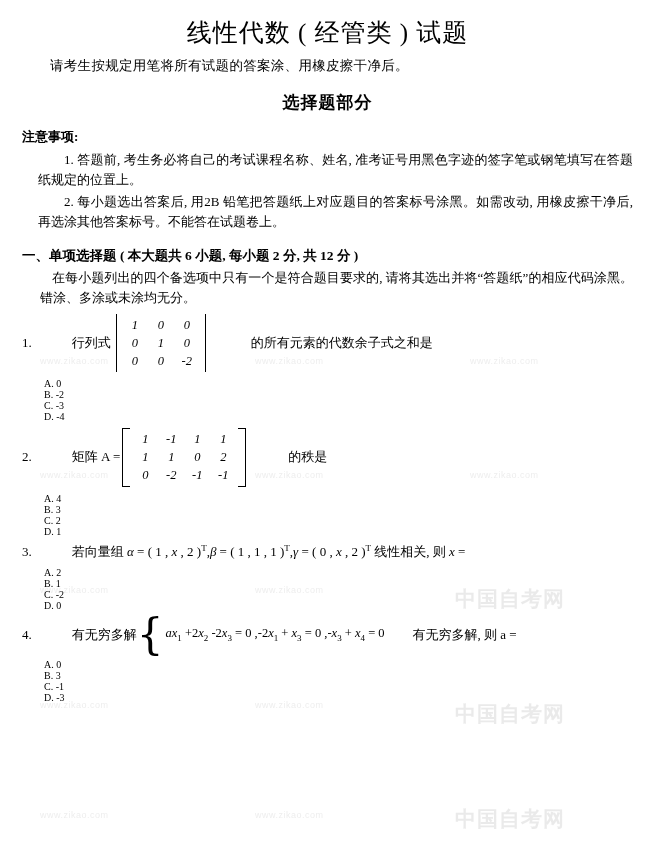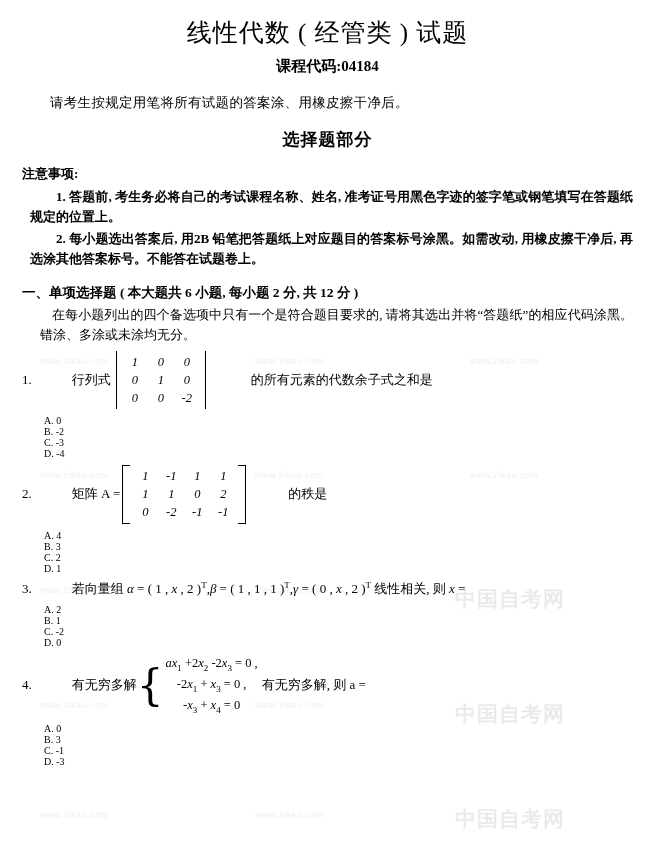--- a/index.html
+++ b/index.html
@@ -79,24 +79,23 @@
     letter-spacing: 1px;
   }
   .attn-head {
     font-size: 13px;
     font-weight: bold;
     margin: 0 0 4px 0;
   }
   .para {
     font-size: 13px;
     line-height: 1.55;
-    margin: 0 0 2px 8px;
+    margin: 0 0 2px 16px;
     text-indent: 26px;
     text-align: justify;
-    font-weight: bold;
   }
   .para.note {
     text-indent: 26px;
   }
   .big-q {
     font-size: 13.5px;
     font-weight: bold;
     margin: 14px 0 3px 0;
   }
   .q-intro {
@@ -174,21 +173,21 @@
   }
   .brace-glyph {
     font-size: 42px;
     line-height: 0.85;
     font-family: "DejaVu Serif", serif;
     font-weight: 300;
     margin-right: 2px;
   }
   .sys-rows {
     display: flex;
-    flex-direction: column;
+    flex-direction: row;
     font-size: 12.5px;
     line-height: 1.5;
     text-align: center;
   }
   .sys-row { white-space: nowrap; }
   sub { font-size: 9px; vertical-align: sub; }
 </style>
 </head>
 <body>
 
@@ -207,23 +206,20 @@
   <div class="wm wm-url" style="left:255px; top:585px;">www.zikao.com</div>
   <div class="wm wm-url" style="left:40px; top:700px;">www.zikao.com</div>
   <div class="wm wm-url" style="left:255px; top:700px;">www.zikao.com</div>
   <div class="wm wm-url" style="left:40px; top:810px;">www.zikao.com</div>
   <div class="wm wm-url" style="left:255px; top:810px;">www.zikao.com</div>
 
   <div class="inner">
 
     <h1 class="title">线性代数 ( 经管类 ) 试题</h1>
 
-    <div class="subtitle">
-      <span>课程代码</span><span>:04184</span>
-    </div>
 
     <p class="notice">请考生按规定用笔将所有试题的答案涂、用橡皮擦干净后。</p>
 
     <div class="section-title">选择题部分</div>
 
     <div class="attn-head">注意事项:</div>
 
     <p class="para">1. 答题前, 考生务必将自己的考试课程名称、姓名, 准考证号用黑色字迹的签字笔或钢笔填写在答题纸规定的位置上。</p>
     <p class="para">2. 每小题选出答案后, 用2B 铅笔把答题纸上对应题目的答案标号涂黑。如需改动, 用橡皮擦干净后, 再选涂其他答案标号。不能答在试题卷上。</p>
 
@@ -316,21 +312,21 @@
       <span class="q-num">4.</span>
       <span class="q-txt">有无穷多解</span>
       <span class="brace">
         <span class="brace-glyph">{</span>
         <span class="sys-rows">
           <span class="sys-row"><em>ax</em><sub>1</sub> +2<em>x</em><sub>2</sub> -2<em>x</em><sub>3</sub> = 0 ,</span>
           <span class="sys-row">-2<em>x</em><sub>1</sub> + <em>x</em><sub>3</sub> = 0 ,</span>
           <span class="sys-row">-<em>x</em><sub>3</sub> + <em>x</em><sub>4</sub> = 0</span>
         </span>
       </span>
-      <span class="q-txt" style="margin-left:4px;font-family:Liberation Serif, serif;">有无穷多解, 则 a =</span>
+      <span class="q-txt" style="margin-left:28px;font-family:Liberation Serif, serif;">有无穷多解, 则 a =</span>
     </div>
     <div class="opts">
       <span class="opt">A. 0</span>
       <span class="opt">B. 3</span>
       <span class="opt">C. -1</span>
       <span class="opt">D. -3</span>
     </div>
 
   </div>
 </div>

